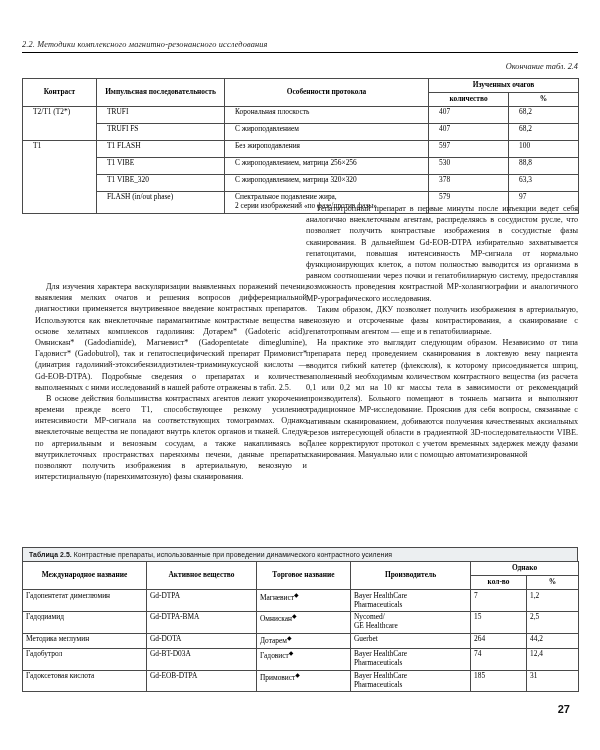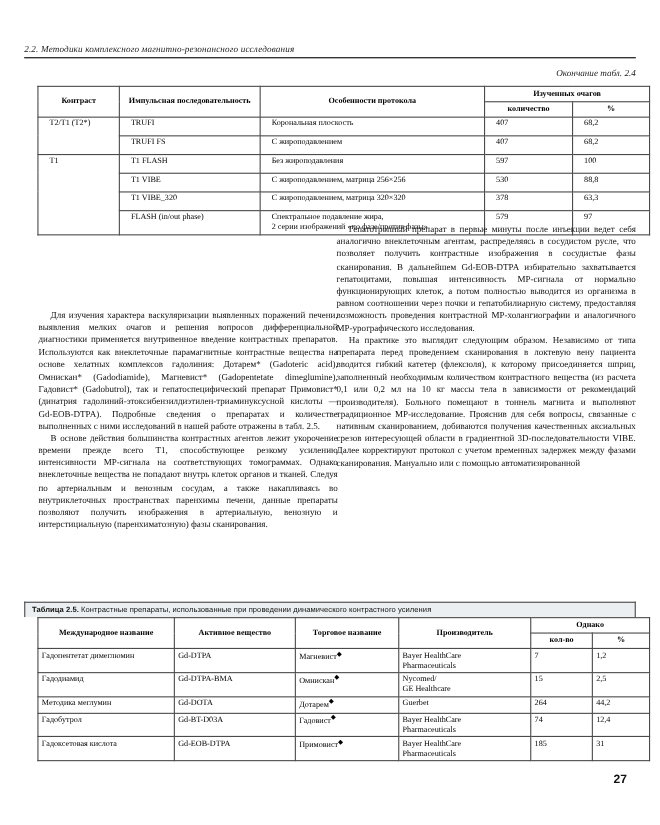--- a/index.html
+++ b/index.html
@@ -48,21 +48,20 @@
     color: #1a1a1a;
   }
 
   
   table.doc {
     border-collapse: collapse;
     table-layout: fixed;
     width: 556px;
     font-size: 7.4px;
     color: #000;
-    margin-left: 12px;
   }
   table.doc td, table.doc th {
     border: 0.6px solid #4a4a4a;
     padding: 1.5px 3px;
     vertical-align: top;
     font-weight: normal;
     text-align: left;
     line-height: 1.2;
   }
   table.doc th {
@@ -230,20 +229,21 @@
   </div>
 
 
   <div class="col" id="col-left">
     <p>Для изучения характера васкуляризации выявленных поражений печени, выявления мелких очагов и решения вопросов дифференциальной диагностики применяется внутривенное введение контрастных препаратов. Используются как внеклеточные парамагнитные контрастные вещества на основе хелатных комплексов гадолиния: Дотарем* (Gadoteric acid), Омнискан* (Gadodiamide), Магневист* (Gadopentetate dimeglumine), Гадовист* (Gadobutrol), так и гепатоспецифический препарат Примовист* (динатрия гадолиний-этоксибензилдиэтилен-триаминуксусной кислоты — Gd-EOB-DTPA). Подробные сведения о препаратах и количестве выполненных с ними исследований в нашей работе отражены в табл. 2.5.</p>
     <p>В основе действия большинства контрастных агентов лежит укорочение времени прежде всего Т1, способствующее резкому усилению интенсивности МР-сигнала на соответствующих томограммах. Однако внеклеточные вещества не попадают внутрь клеток органов и тканей. Следуя по артериальным и венозным сосудам, а также накапливаясь во внутриклеточных пространствах паренхимы печени, данные препараты позволяют получить изображения в артериальную, венозную и интерстициальную (паренхиматозную) фазы сканирования.</p>
   </div>
 
   <div class="col" id="col-right">
     <p>Гепатотропный препарат в первые минуты после инъекции ведет себя аналогично внеклеточным агентам, распределяясь в сосудистом русле, что позволяет получить контрастные изображения в сосудистые фазы сканирования. В дальнейшем Gd-EOB-DTPA избирательно захватывается гепатоцитами, повышая интенсивность МР-сигнала от нормально функционирующих клеток, а потом полностью выводится из организма в равном соотношении через почки и гепатобилиарную систему, предоставляя возможность проведения контрастной МР-холангиографии и аналогичного МР-урографического исследования.</p>
+    <p>Таким образом, ДКУ позволяет получить изображения в артериальную, венозную и отсроченные фазы контрастирования, а сканирование с гепатотропным агентом — еще и в гепатобилиарные.</p>
     <p>На практике это выглядит следующим образом. Независимо от типа препарата перед проведением сканирования в локтевую вену пациента вводится гибкий катетер (флексюля), к которому присоединяется шприц, заполненный необходимым количеством контрастного вещества (из расчета 0,1 или 0,2 мл на 10 кг массы тела в зависимости от рекомендаций производителя). Больного помещают в тоннель магнита и выполняют традиционное МР-исследование. Прояснив для себя вопросы, связанные с нативным сканированием, добиваются получения качественных аксиальных срезов интересующей области в градиентной 3D-последовательности VIBE. Далее корректируют протокол с учетом временных задержек между фазами сканирования. Мануально или с помощью автоматизированной</p>
   </div>
 
   <div id="tbl25wrap">
     <div class="t25-caption">
       <b>Таблица 2.5.</b><span> Контрастные препараты, использованные при проведении динамического контрастного усиления</span>
     </div>
     <table class="doc" id="tbl25">
       <colgroup>
         <col class="c1">

